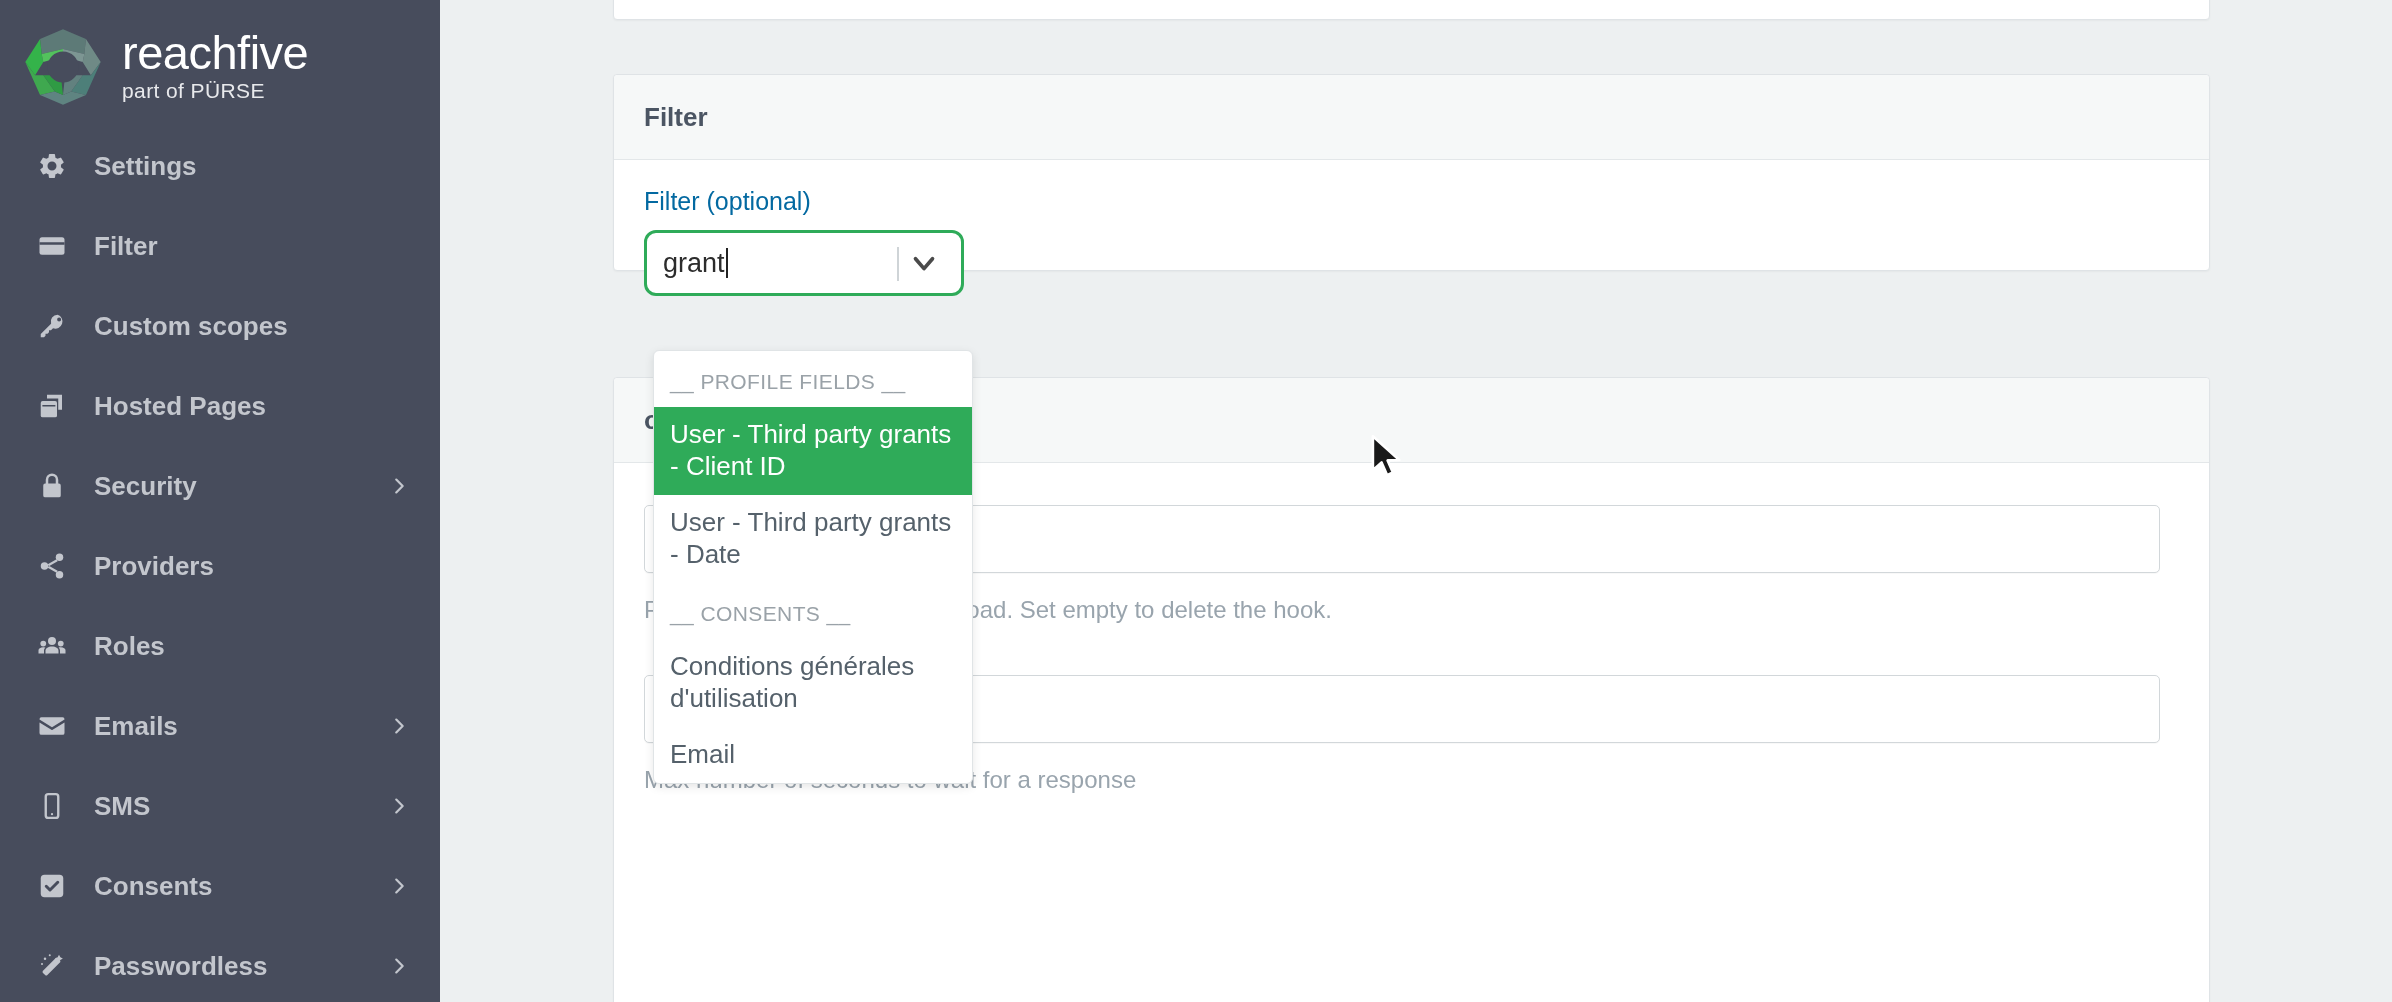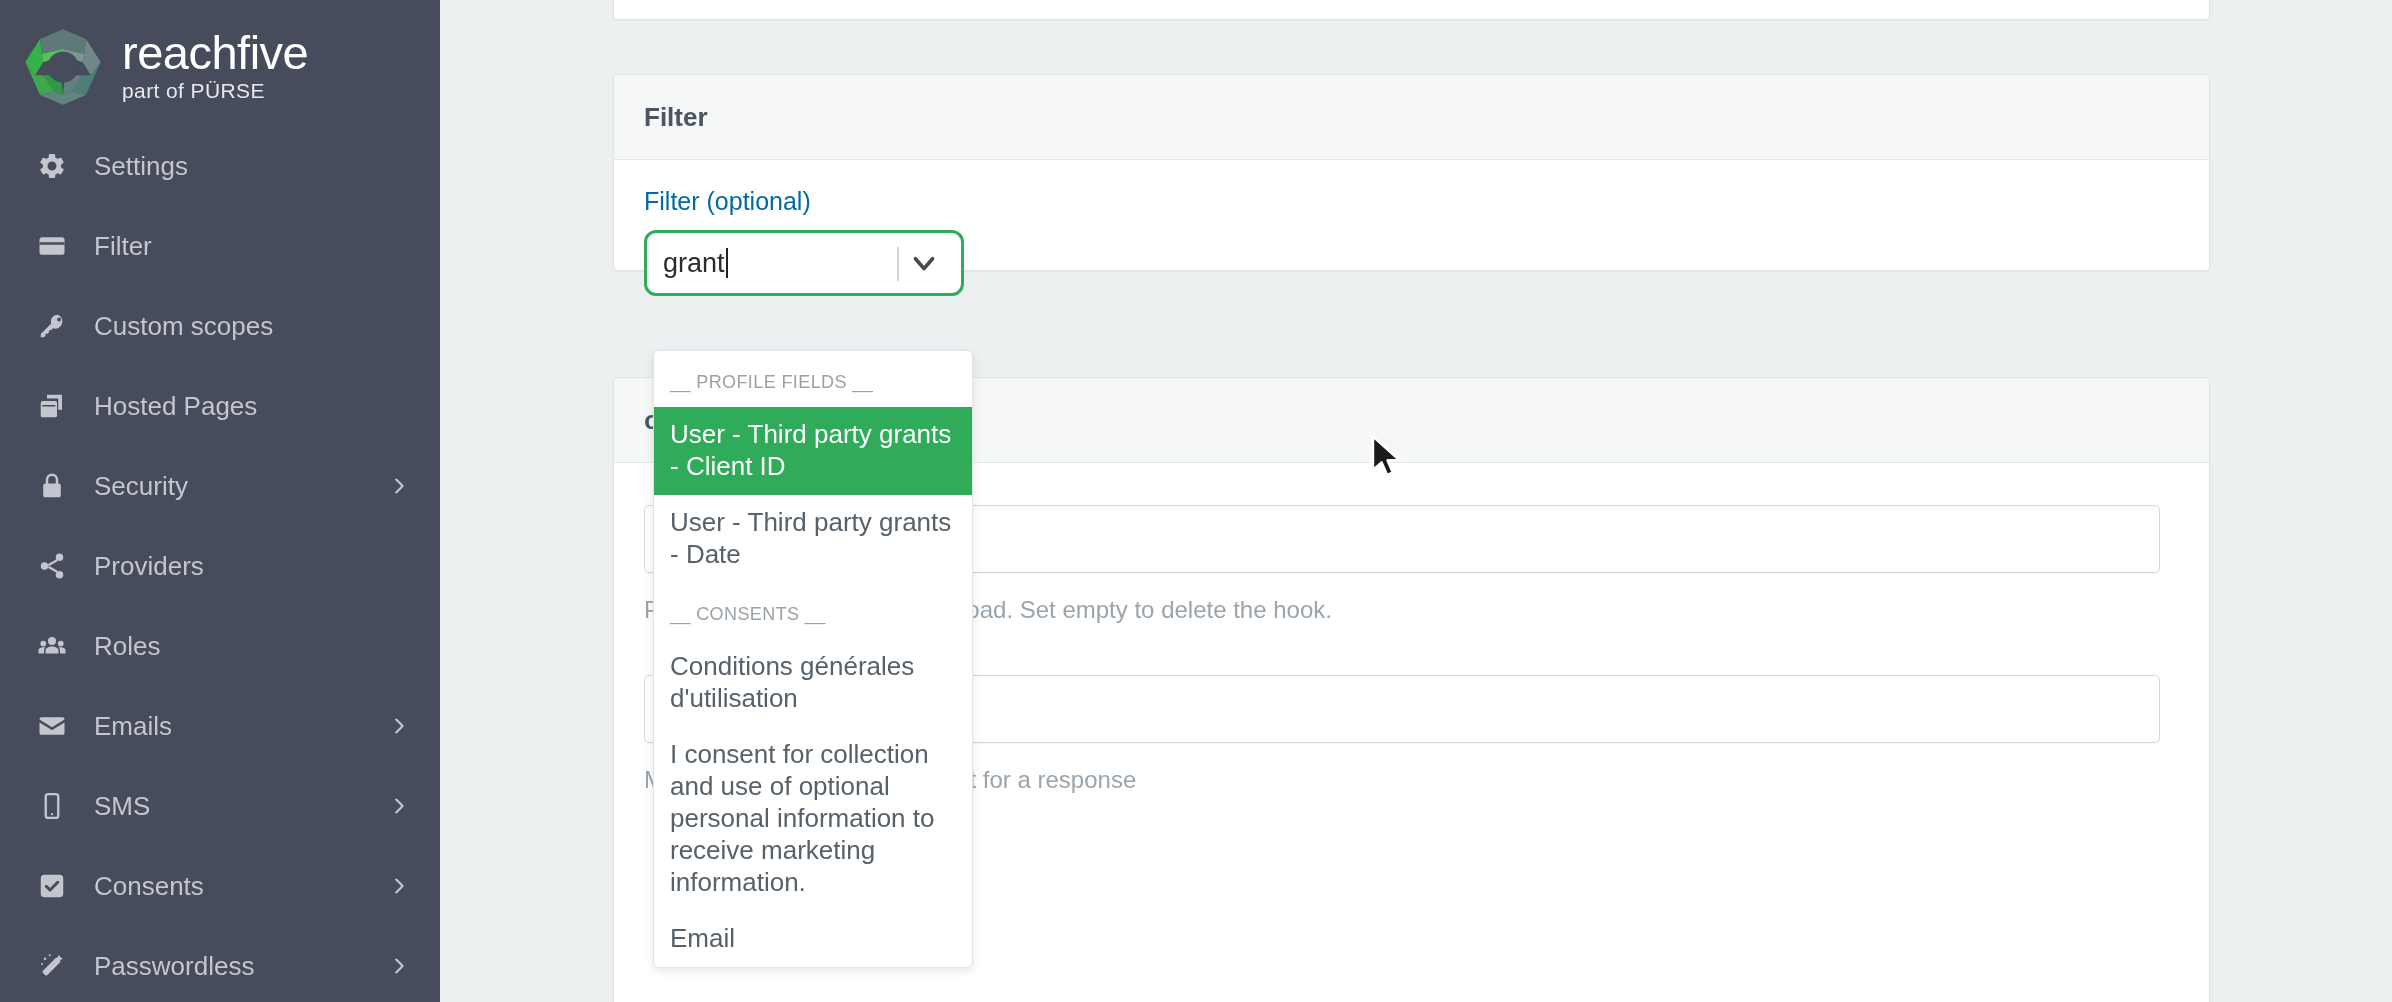--- a/index.html
+++ b/index.html
@@ -43,21 +43,21 @@
   }
   .nav-icon {
     width: 40px; flex: 0 0 40px;
     display: flex; align-items: center; justify-content: center;
     color: #c3c6cd;
   }
   .nav-icon svg { display: block; }
   .nav-label {
     margin-left: 22px;
     font-size: 26px; line-height: 30px;
-    color: #c3c6cd; font-weight: 400;
+    color: #c3c6cd; font-weight: 700;
     white-space: nowrap;
   }
   .nav-arrow {
     margin-left: auto; color: #c3c6cd;
     display: flex; align-items: center;
   }
 
   
   .main {
     position: absolute; left: 440px; top: 0;
@@ -148,21 +148,21 @@
     left: 213px; top: 350px;
     width: 320px;
     background: #ffffff;
     border: 1px solid #e0e4e6;
     border-radius: 6px;
     box-shadow: 0 3px 10px rgba(0,0,0,0.10);
     overflow: hidden;
     z-index: 40;
   }
   .dd-group {
-    font-size: 18px; line-height: 26px;
+    font-size: 21px; line-height: 26px;
     color: #9aa2a8;
     padding: 18px 0 12px 16px;
     letter-spacing: 0.4px;
     white-space: nowrap;
   }
   .dd-option {
     font-size: 26px; line-height: 32px;
     color: #55616b;
     padding: 11px 16px 13px 16px;
     cursor: pointer;
@@ -391,21 +391,20 @@
     </section>
 
     <div class="dropdown">
 
       <div class="dd-group">__ PROFILE FIELDS __</div>
       <div class="dd-option selected">User - Third party grants - Client ID</div>
       <div class="dd-option">User - Third party grants - Date</div>
 
       <div class="dd-group">__ CONSENTS __</div>
       <div class="dd-option">Conditions générales d'utilisation</div>
-      <div class="dd-option">I consent for collection and use of optional personal information to receive marketing information.</div>
       <div class="dd-option">Email</div>
 
     </div>
 
     <div class="cursor">
       <svg width="34" height="46" viewBox="0 0 18 24">
         <path d="M1 1 L1 19 L5.6 14.9 L8.5 21.6 L11.6 20.2 L8.8 13.8 L15 13.6 Z" fill="#1a1a1a" stroke="#ffffff" stroke-width="1.4" stroke-linejoin="round"></path>
       </svg>
     </div>
 

